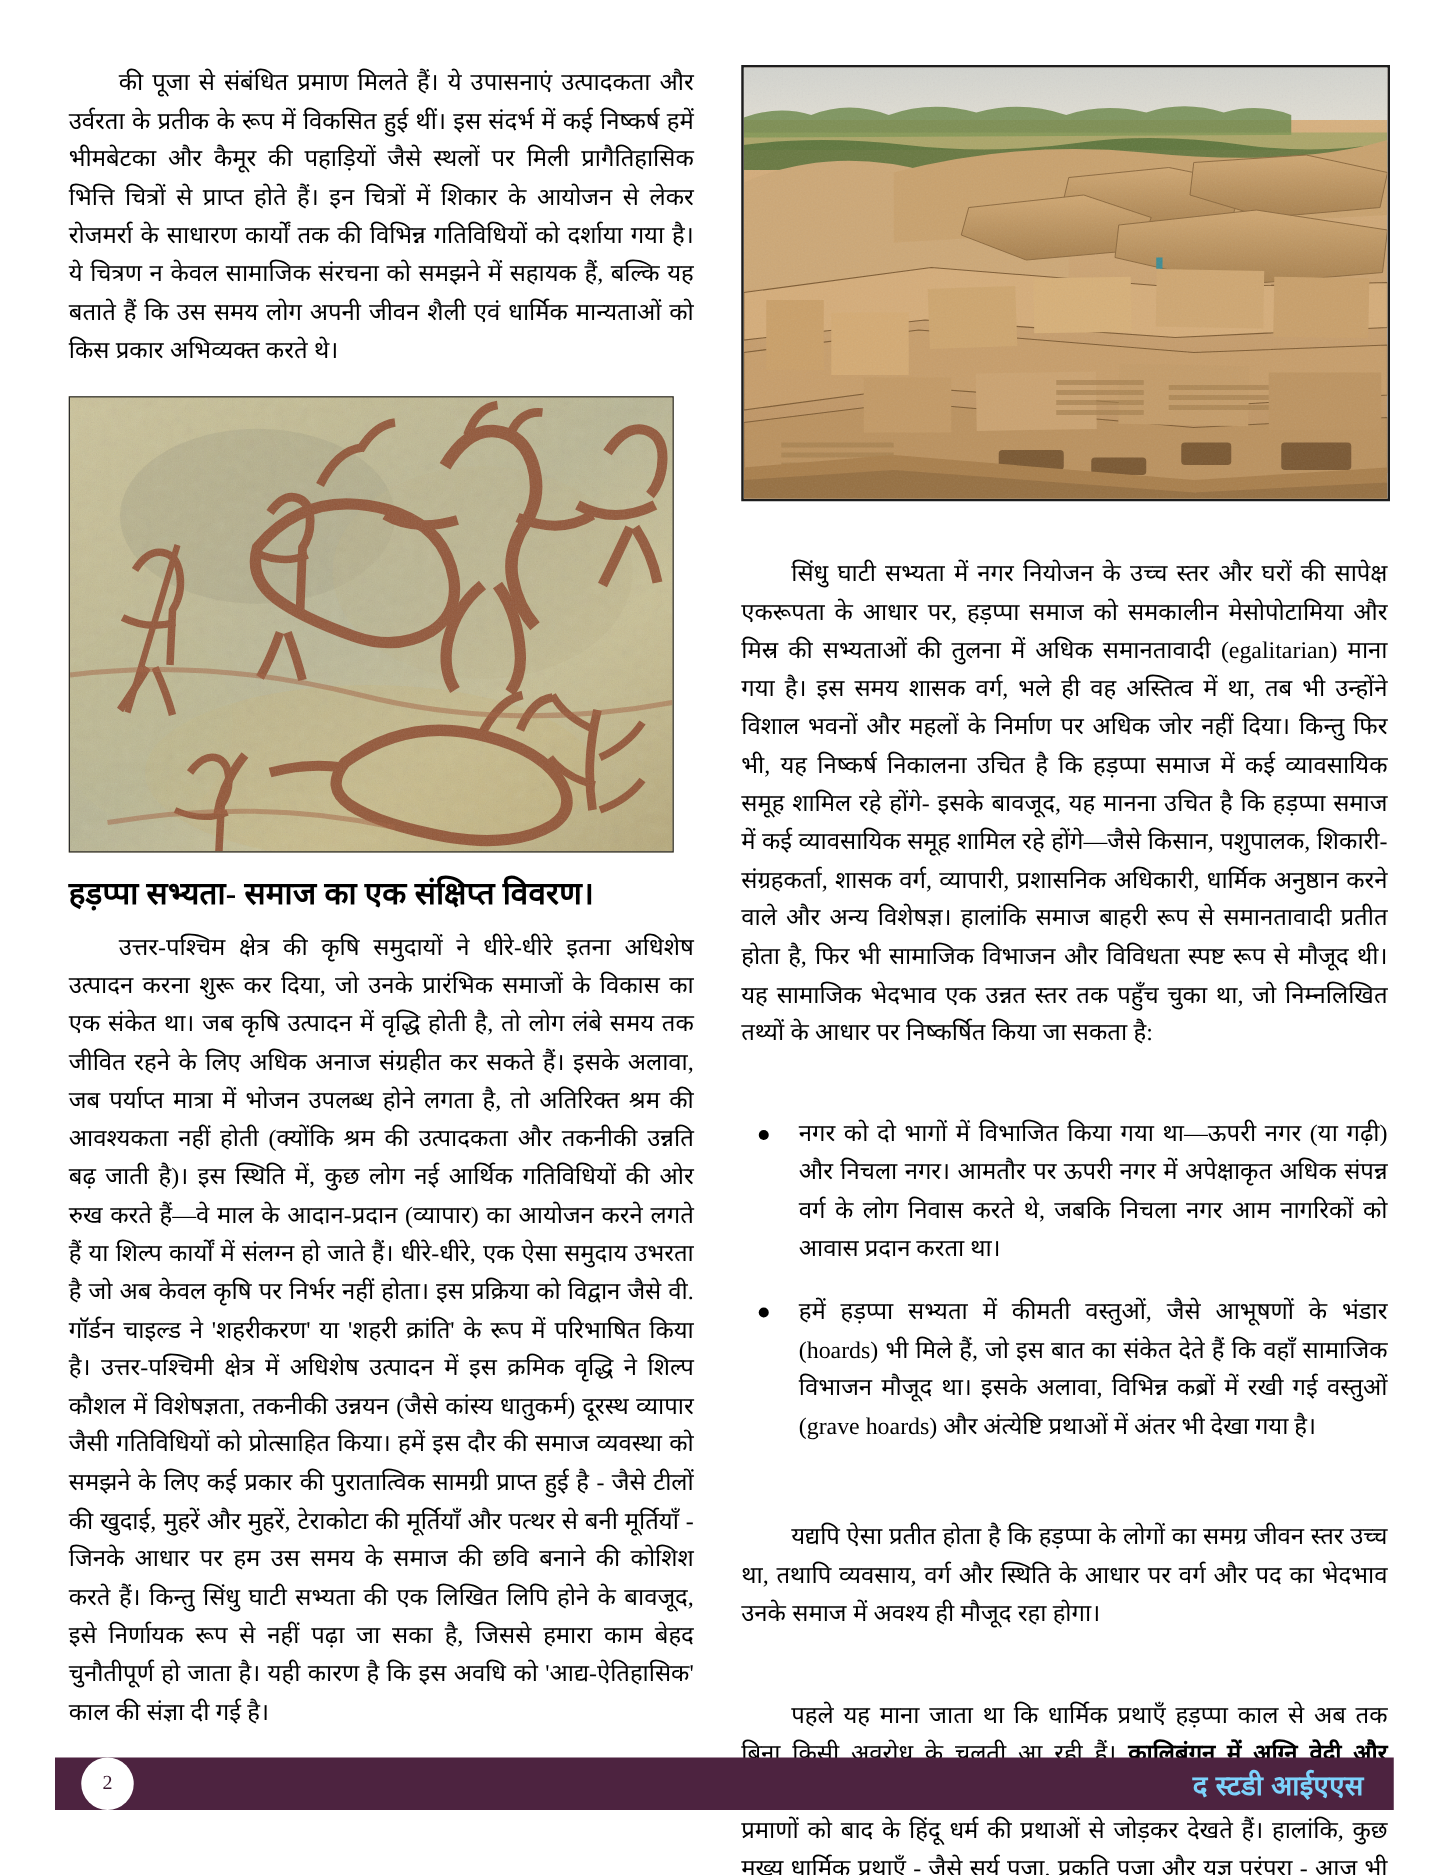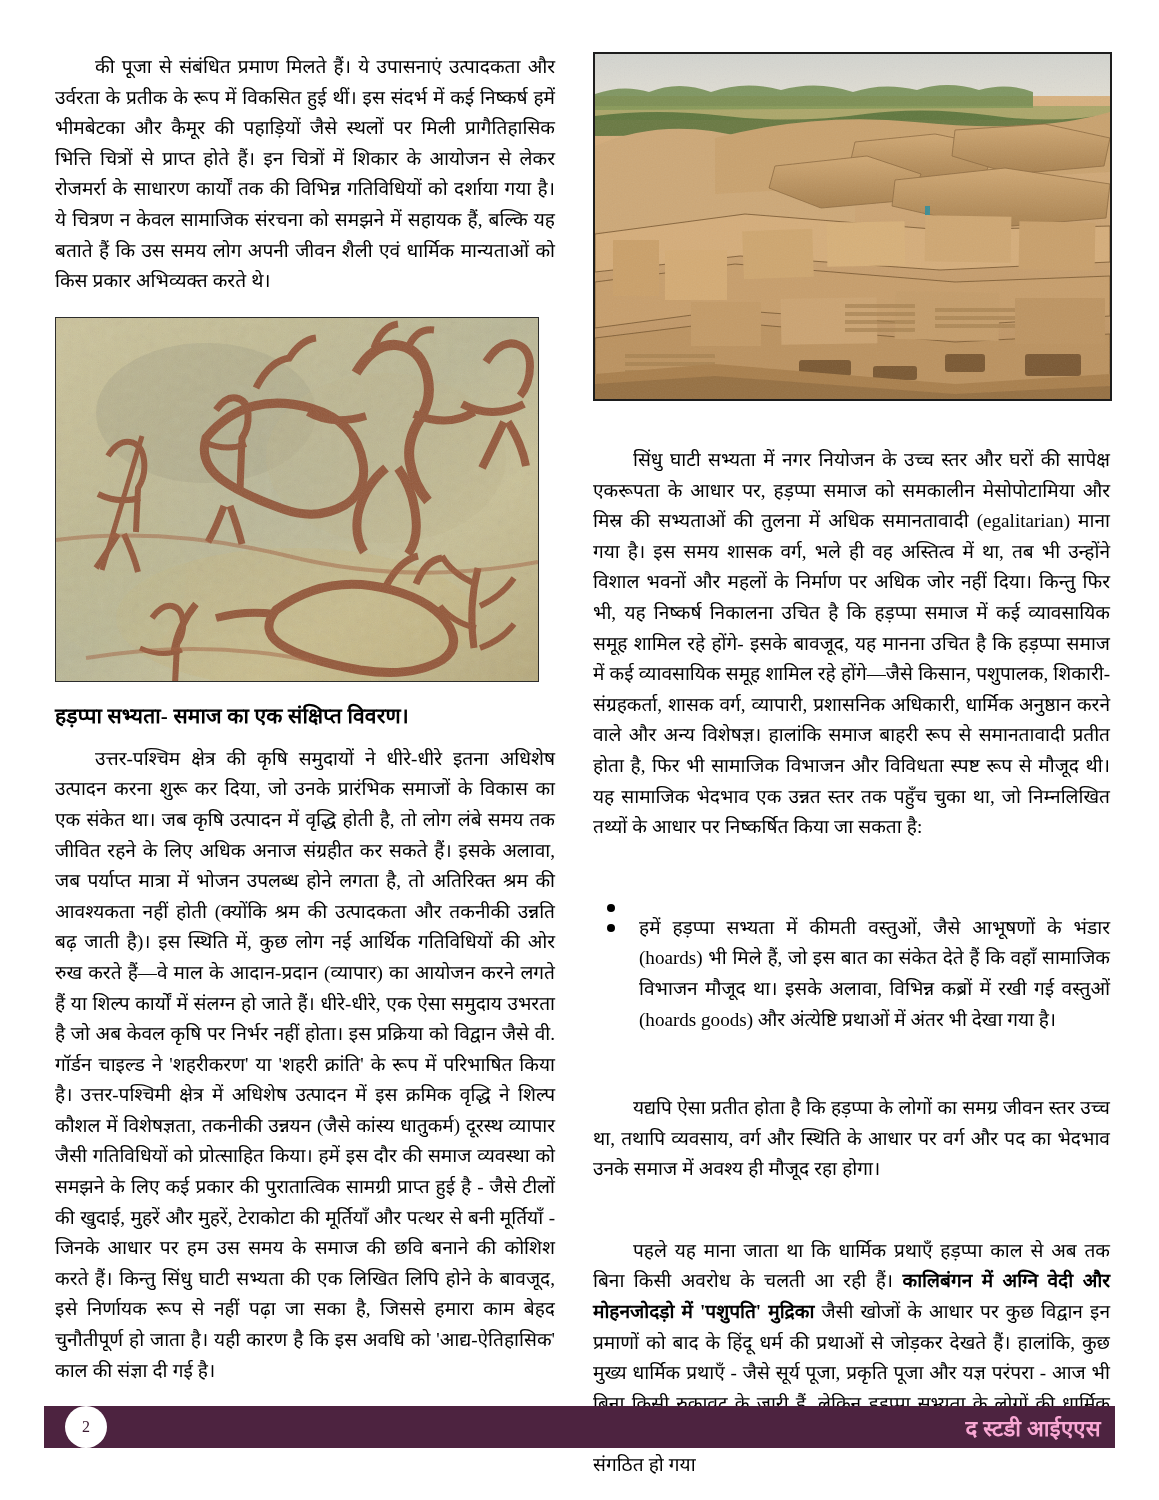--- a/index.html
+++ b/index.html
@@ -64,21 +64,21 @@
   .fig-ruins {
     width: 515px;
     height: 345px;
     border: 2px solid #1d1d1d;
     position: relative;
     overflow: hidden;
     background: #cfa濃;
   }
 
   h2.section-heading {
-    font-size: 21px;
+    font-size: 25px;
     font-weight: bold;
     margin: 14px 0 14px 0;
     line-height: 28px;
     letter-spacing: 0.2px;
   }
 
   ul.bullets {
     list-style: none;
     margin: 12px 0 0 0;
     padding: 0;
@@ -108,26 +108,26 @@
     left: 44px;
     right: 44px;
     bottom: 52px;
     height: 42px;
     background: #4d2340;
     display: flex;
     align-items: center;
     justify-content: flex-end;
   }
   .footer-brand {
-    color: #f9a8d4;
+    color: #7dd3fc;
     font-size: 22px;
     font-weight: bold;
-    padding-right: 14px;
+    padding-right: 24px;
     letter-spacing: 0.3px;
-    font-family: Liberation Serif, serif;
+    font-family: Liberation Sans, sans-serif;
   }
   .page-number-badge {
     position: absolute;
     left: 22px;
     top: 50%;
     transform: translateY(-50%);
     width: 40px;
     height: 40px;
     background: #ffffff;
     border-radius: 50%;
@@ -345,24 +345,25 @@
             <rect x="0" y="0" width="515" height="345" filter="url(#ruinGrain)" opacity="0.5"></rect>
           </svg>
         </div>
       </div>
 
       <p class="para">सिंधु घाटी सभ्यता में नगर नियोजन के उच्च स्तर और घरों की सापेक्ष एकरूपता के आधार पर, हड़प्पा समाज को समकालीन मेसोपोटामिया और मिस्र की सभ्यताओं की तुलना में अधिक समानतावादी (egalitarian) माना गया है। इस समय शासक वर्ग, भले ही वह अस्तित्व में था, तब भी उन्होंने विशाल भवनों और महलों के निर्माण पर अधिक जोर नहीं दिया। किन्तु फिर भी, यह निष्कर्ष निकालना उचित है कि हड़प्पा समाज में कई व्यावसायिक समूह शामिल रहे होंगे- इसके बावजूद, यह मानना उचित है कि हड़प्पा समाज में कई व्यावसायिक समूह शामिल रहे होंगे—जैसे किसान, पशुपालक, शिकारी-संग्रहकर्ता, शासक वर्ग, व्यापारी, प्रशासनिक अधिकारी, धार्मिक अनुष्ठान करने वाले और अन्य विशेषज्ञ। हालांकि समाज बाहरी रूप से समानतावादी प्रतीत होता है, फिर भी सामाजिक विभाजन और विविधता स्पष्ट रूप से मौजूद थी। यह सामाजिक भेदभाव एक उन्नत स्तर तक पहुँच चुका था, जो निम्नलिखित तथ्यों के आधार पर निष्कर्षित किया जा सकता है:</p>
 
       <ul class="bullets">
         <li>
           <span class="dot"></span>
+          <span>नगर को दो भागों में विभाजित किया गया था—ऊपरी नगर (या गढ़ी) और निचला नगर। आमतौर पर ऊपरी नगर में अपेक्षाकृत अधिक संपन्न वर्ग के लोग निवास करते थे, जबकि निचला नगर आम नागरिकों को आवास प्रदान करता था।</span>
         </li>
         <li>
           <span class="dot"></span>
-          <span>हमें हड़प्पा सभ्यता में कीमती वस्तुओं, जैसे आभूषणों के भंडार (hoards) भी मिले हैं, जो इस बात का संकेत देते हैं कि वहाँ सामाजिक विभाजन मौजूद था। इसके अलावा, विभिन्न कब्रों में रखी गई वस्तुओं (hoards goods) और अंत्येष्टि प्रथाओं में अंतर भी देखा गया है।</span>
+          <span>हमें हड़प्पा सभ्यता में कीमती वस्तुओं, जैसे आभूषणों के भंडार (hoards) भी मिले हैं, जो इस बात का संकेत देते हैं कि वहाँ सामाजिक विभाजन मौजूद था। इसके अलावा, विभिन्न कब्रों में रखी गई वस्तुओं (grave hoards) और अंत्येष्टि प्रथाओं में अंतर भी देखा गया है।</span>
         </li>
       </ul>
 
       <p class="para">यद्यपि ऐसा प्रतीत होता है कि हड़प्पा के लोगों का समग्र जीवन स्तर उच्च था, तथापि व्यवसाय, वर्ग और स्थिति के आधार पर वर्ग और पद का भेदभाव उनके समाज में अवश्य ही मौजूद रहा होगा।</p>
 
       <p class="para" id="right-paragraph-3"><span>पहले यह माना जाता था कि धार्मिक प्रथाएँ हड़प्पा काल से अब तक बिना किसी अवरोध के चलती आ रही हैं। </span><span style="font-weight: bold;">कालिबंगन में अग्नि वेदी और मोहनजोदड़ो में 'पशुपति' मुद्रिका</span><span> जैसी खोजों के आधार पर कुछ विद्वान इन प्रमाणों को बाद के हिंदू धर्म की प्रथाओं से जोड़कर देखते हैं। हालांकि, कुछ मुख्य धार्मिक प्रथाएँ - जैसे सूर्य पूजा, प्रकृति पूजा और यज्ञ परंपरा - आज भी बिना किसी रुकावट के जारी हैं, लेकिन हड़प्पा सभ्यता के लोगों की धार्मिक मान्यताएँ और रीति-रिवाज फिर भी विशिष्ट थे। धर्म शायद थोड़ा अधिक संगठित हो गया</span></p>
 
     </div>
   </div>
 

